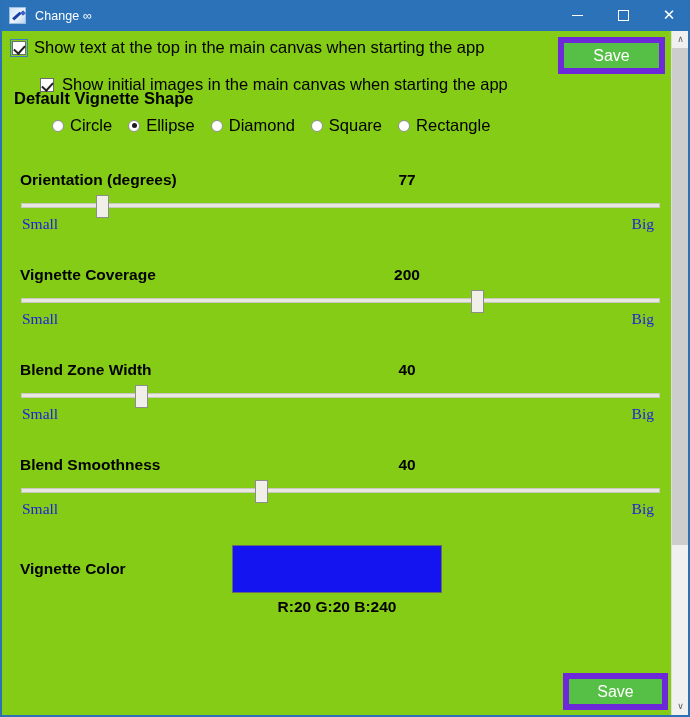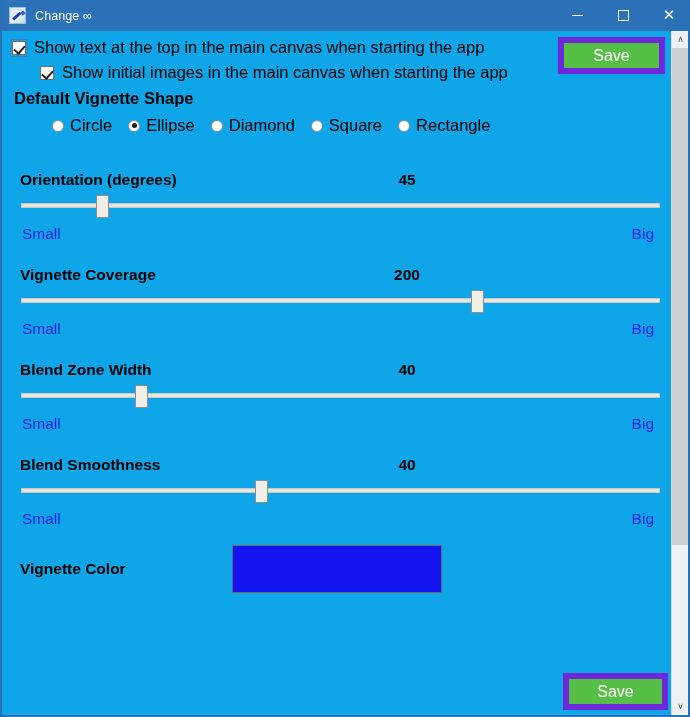--- a/index.html
+++ b/index.html
@@ -86,21 +86,21 @@
   }
 
   
   .cbrow {
     position: absolute;
     left: 10px;
     display: flex;
     align-items: center;
   }
   #cb-row-1 { top: 7px; }
-  #cb-row-2 { top: 32px; padding-left: 28px; }
+  #cb-row-2 { top: 44px; padding-left: 28px; }
   .cbox {
     width: 14px; height: 14px;
     background: #ffffff;
     border: 1px solid #6d6d6d;
     position: relative;
     flex: none;
   }
   .cbox.focused { outline: 1px solid #3d7ebf; outline-offset: 1px; }
   .cbox::after {
     content: "";
@@ -206,23 +206,24 @@
   }
   .sl-thumb {
     position: absolute;
     top: 24px;
     width: 13px; height: 23px;
     background: #f0f0e8;
     border: 1px solid #8d8d8d;
   }
   .sl-small, .sl-big {
     position: absolute;
-    top: 54px;
+    top: 44px;
     font-size: 15.5px;
     color: #2222dd;
+    font-family: Liberation Serif, serif;
   }
   .sl-small { left: 20px; }
   .sl-big   { right: 34px; }
 
   
   #color-label {
     position: absolute;
     left: 18px; top: 529px;
     font-size: 15.5px;
     font-weight: bold;
@@ -270,21 +271,21 @@
     position: absolute;
     left: 0; top: 17px;
     width: 17px;
     height: 497px;
     background: #cdcdcd;
   }
 </style>
 </head>
 <body>
 
-<div id="window" style="background: #0ea5e9;">
+<div id="window" style="background: #84cc16;">
 
   <div id="titlebar" style="background: rgb(43, 114, 184);">
     <div id="app-icon"></div>
     <div id="title-text">Change ∞</div>
     <div class="wbtn" id="btn-min">
         <span class="g"></span>
       </div>
     <div class="wbtn" id="btn-max">
         <span class="g"></span>
       </div>
@@ -328,21 +329,21 @@
         <span class="rdot"></span>
         <span class="rlabel">Rectangle</span>
       </div>
     </div>
 
     <div class="greenbtn" id="save-top" style="background: rgb(86, 192, 70);">Save</div>
     <div class="greenbtn" id="save-bottom" style="background: rgb(86, 192, 70);">Save</div>
 
     <div class="slider-block" id="slider-0" style="top:140px;">
       <div class="sl-title">Orientation (degrees)</div>
-      <div class="sl-value">45</div>
+      <div class="sl-value">77</div>
       <div class="sl-track"></div>
       <div class="sl-thumb" style="left: 93.653px;"></div>
       <div class="sl-small">Small</div>
       <div class="sl-big">Big</div>
     </div>
 
     <div class="slider-block" id="slider-1" style="top:235px;">
       <div class="sl-title">Vignette Coverage</div>
       <div class="sl-value">200</div>
       <div class="sl-track"></div>
@@ -364,20 +365,21 @@
       <div class="sl-title">Blend Smoothness</div>
       <div class="sl-value">40</div>
       <div class="sl-track"></div>
       <div class="sl-thumb" style="left: 253.403px;"></div>
       <div class="sl-small">Small</div>
       <div class="sl-big">Big</div>
     </div>
 
     <div id="color-label">Vignette Color</div>
     <div id="color-swatch" style="background: rgb(20, 20, 240);"></div>
+    <div id="color-rgb">R:20 G:20 B:240</div>
 
   </div>
 
   <div id="scrollbar">
     <div class="sb-arrow" id="sb-up">∧</div>
     <div id="sb-thumb"></div>
     <div class="sb-arrow" id="sb-down">∨</div>
   </div>
 
 </div>

